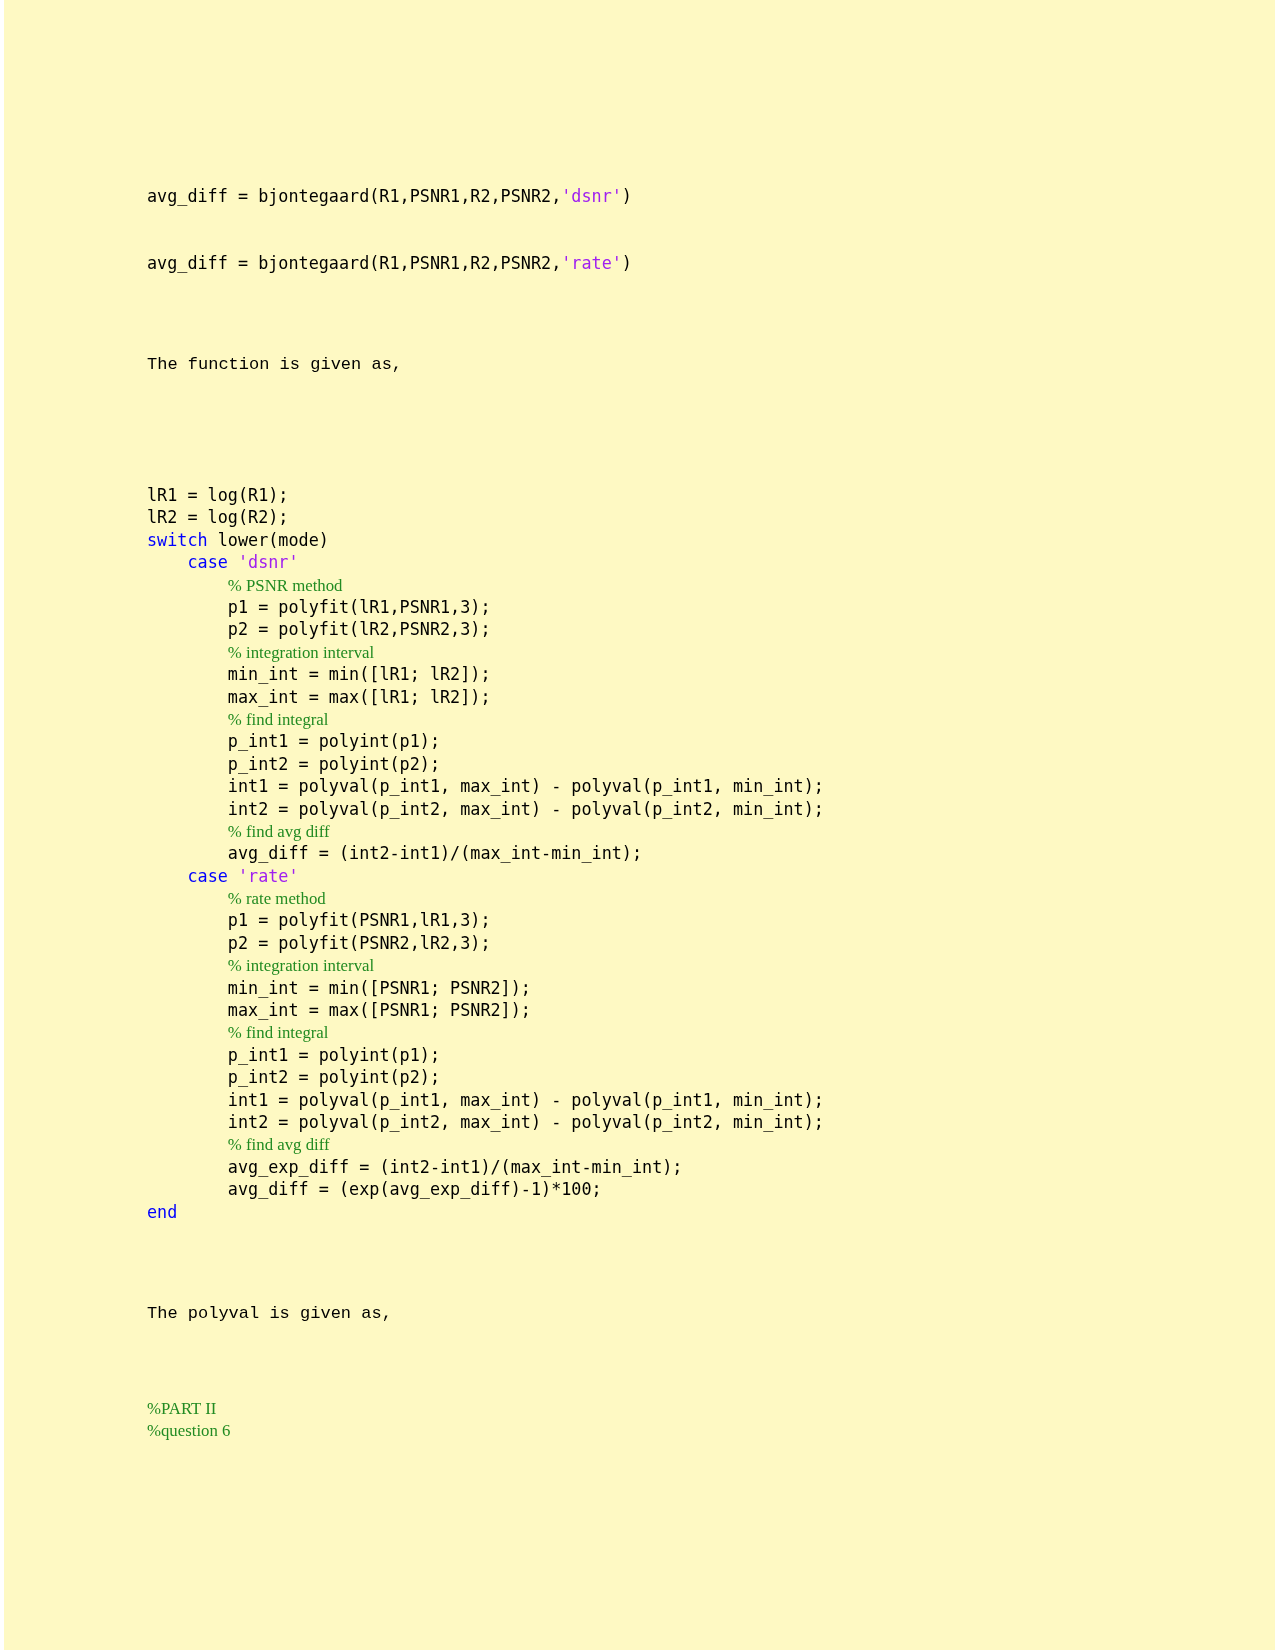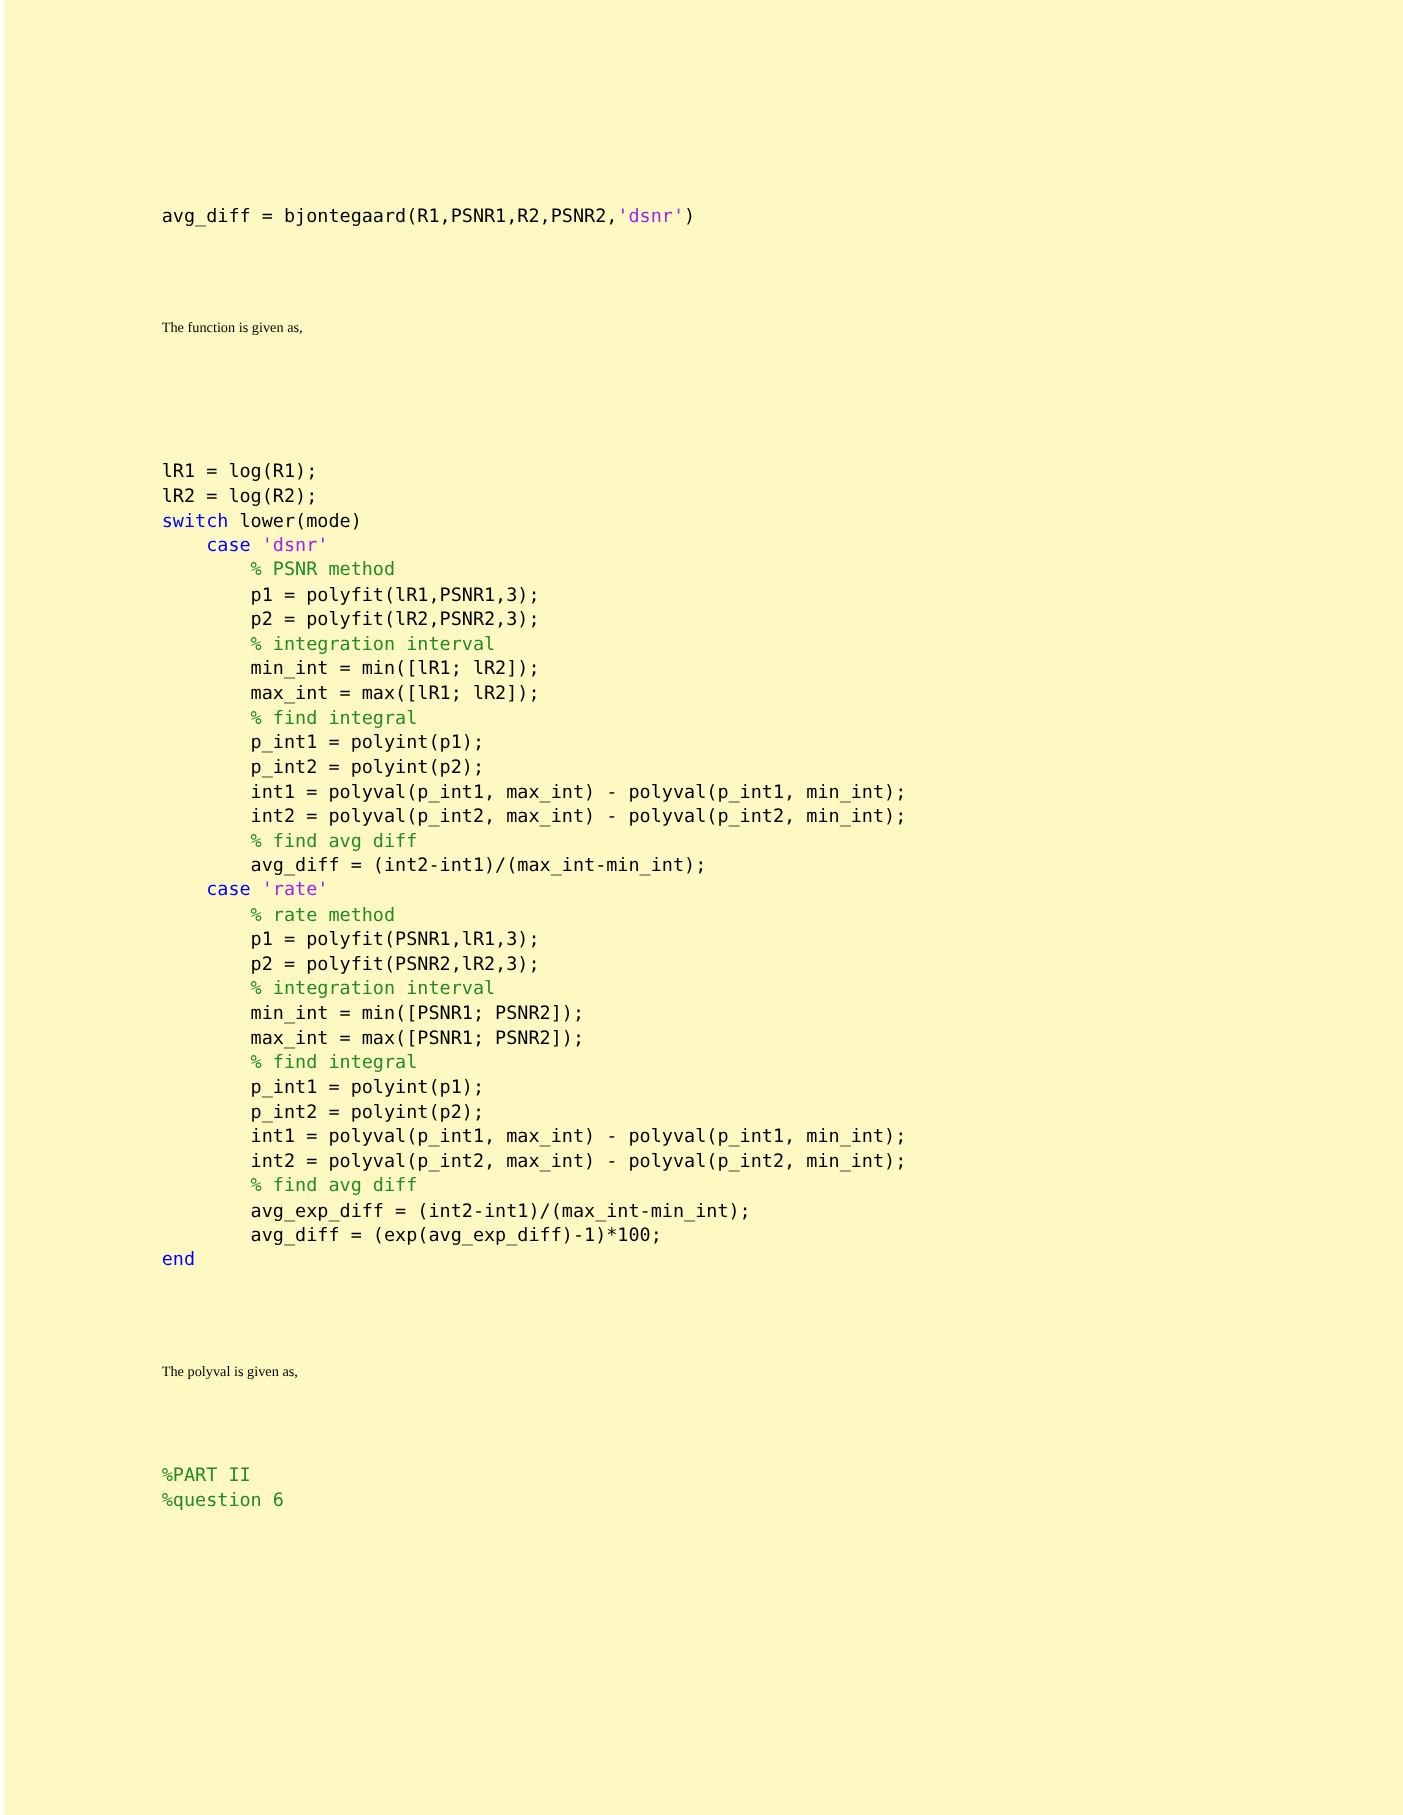--- a/index.html
+++ b/index.html
@@ -35,43 +35,44 @@
     color: #000000;
     white-space: pre;
     letter-spacing: 0px;
   }
   .code .line {
     white-space: pre;
     height: 22.4px;
   }
   .kw   { color: #0000ff; }
   .str  { color: #a020f0; }
-  .cmt  { color: #228b22; }
+  .cmt  { color: #228b22; font-family: Liberation Serif, serif; }
   .blank { height: 22.4px; }
 
   
   .prose {
-    font-family: Liberation Serif, serif;
-    font-size: 13px;
+    font-family: Liberation Mono, monospace;
+    font-size: 17px;
     line-height: 24px;
     color: #000000;
   }
   .gap-sm  { height: 16px; }
   .gap-md  { height: 26px; }
   .gap-lg  { height: 34px; }
   .gap-xl  { height: 46px; }
 </style>
 </head>
 <body>
 
 <div class="page">
   <div class="content">
 
     <div class="code">
       <div class="line"><span>avg_diff = bjontegaard(R1,PSNR1,R2,PSNR2,</span><span class="str">'dsnr'</span><span>)</span></div>
+      <div class="line"><span>avg_diff = bjontegaard(R1,PSNR1,R2,PSNR2,</span><span class="str">'rate'</span><span>)</span></div>
     </div>
 
     <div class="gap-lg"></div>
 
     <div class="prose">The function is given as,</div>
 
     <div class="gap-xl"></div>
     <div class="gap-sm"></div>
 
     <div class="code">

